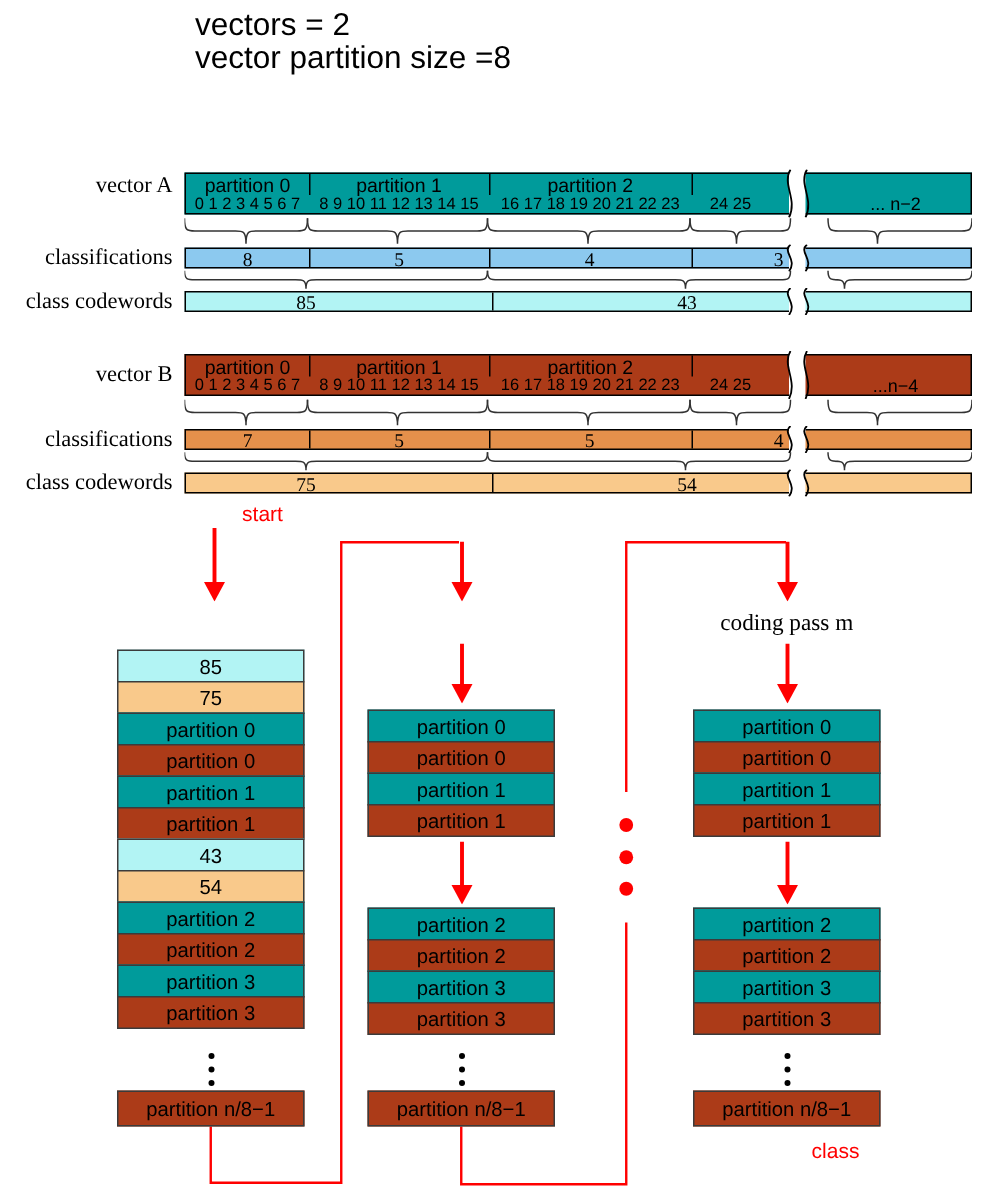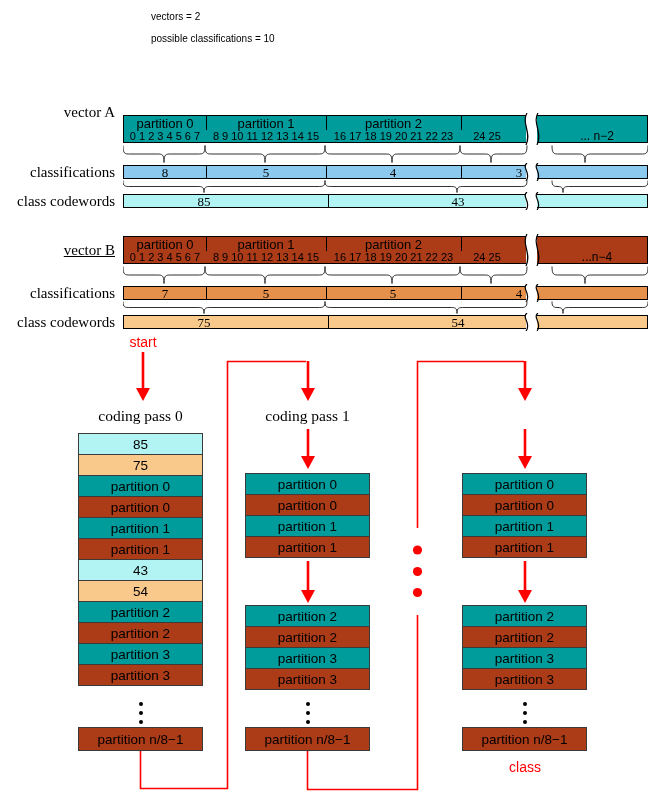--- a/index.html
+++ b/index.html
@@ -1,48 +1,48 @@
 <!DOCTYPE html>
 <html><head>
 <meta charset="utf-8">
 <style>
   html,body{margin:0;padding:0;background:#fff;}
   #canvas{position:relative;width:660px;height:802px;background:#fff;overflow:hidden;
           font-family:"Liberation Sans",sans-serif;color:#000;}
   .abs{position:absolute;}
-  .hdr-line{font-size:10px;line-height:22px;white-space:pre;margin-left:21px;}
+  .hdr-line{font-size:21px;line-height:22px;white-space:pre;}
   .side-label{width:115px;text-align:right;font-size:15px;font-family:"Liberation Serif",serif;}
   .bar{box-sizing:border-box;border:1px solid #000;}
   .vdiv{position:absolute;width:1px;background:#000;}
   .pt-label{position:absolute;top:0;height:14px;line-height:15px;text-align:center;font-size:13px;}
   .pt-nums{position:absolute;top:13px;height:14px;line-height:14px;text-align:center;font-size:11px;white-space:pre;}
   .thin-num{position:absolute;top:0;height:13px;line-height:13px;font-size:13px;
             font-family:"Liberation Serif",serif;transform:translateX(-50%);}
   .tail-num{position:absolute;right:5px;font-size:12px;}
   .flow-title{position:absolute;width:160px;text-align:center;font-size:15.5px;
               font-family:"Liberation Serif",serif;}
   .fbox{box-sizing:border-box;width:125px;height:22px;border:1px solid #3b3b3b;
         display:flex;align-items:center;justify-content:center;font-size:13.5px;}
   .fbox + .fbox{margin-top:-1px;}
   .tailbox{box-sizing:border-box;width:125px;height:24px;border:1px solid #3b3b3b;
         display:flex;align-items:center;justify-content:center;font-size:13.5px;}
-  .red-text{font-size:14px;transform:translateX(-50%);}
+  .red-text{font-size:14px;transform:translateX(-50%);margin-left:32px;}
   .bdot{width:4px;height:4px;border-radius:50%;background:#000;}
   svg{display:block;}
 </style>
 </head>
 <body>
 
 <div id="canvas">
   <div class="abs" style="left:130px;top:6px;">
     <div class="hdr-line">vectors = 2</div>
-    <div class="hdr-line">possible classifications = 10</div>
+    <div class="hdr-line">vector partition size =8</div>
   </div>
 
-<div class="side-label abs" style="left: 0px; top: 104px;">vector A</div>
+<div class="side-label abs" style="left: 0px; top: 116px;">vector A</div>
     <div class="bar abs" style="left: 123px; top: 115px; width: 525px; height: 28px; background: rgb(0, 155, 155);">
       <span class="pt-label" style="left: 0px; width: 82px;">partition 0</span>
       <span class="pt-nums" style="left: 0px; width: 82px;">0 1 2 3 4 5 6 7</span>
       <span class="vdiv" style="left: 82px; top: 0px; height: 14px;"></span>
       <span class="pt-label" style="left: 82px; width: 120px;">partition 1</span>
       <span class="pt-nums" style="left: 82px; width: 120px;">8 9 10 11 12 13 14 15</span>
       <span class="vdiv" style="left: 202px; top: 0px; height: 14px;"></span>
       <span class="pt-label" style="left: 202px; width: 135px;">partition 2</span>
       <span class="pt-nums" style="left: 202px; width: 135px;">16 17 18 19 20 21 22 23</span>
       <span class="vdiv" style="left: 337px; top: 0px; height: 14px;"></span>
@@ -85,21 +85,21 @@
     <div class="bar abs" style="left: 123px; top: 194px; width: 525px; height: 14px; background: rgb(178, 244, 244);">
       <span class="vdiv" style="left: 204px; top: 0px; height: 12px;"></span>
       <span class="thin-num" style="left: 80px;">85</span>
       <span class="thin-num" style="left: 334px;">43</span>
     </div>
     <svg width="26" height="18" style="position: absolute; left: 519px; top: 192px;">
       <rect x="7" y="0" width="11" height="18" fill="#fff"></rect>
       <path d="M8,0 C2,4.8999999999999995 13,9.799999999999999 7,18" stroke="#000" stroke-width="1.2" fill="none"></path>
       <path d="M19,0 C13,4.8999999999999995 24,9.799999999999999 18,18" stroke="#000" stroke-width="1.2" fill="none"></path>
     </svg>
-    <div class="side-label abs" style="left: 0px; top: 242px; text-decoration: underline;">vector B</div>
+    <div class="side-label abs" style="left: 0px; top: 242px;">vector B</div>
     <div class="bar abs" style="left: 123px; top: 236px; width: 525px; height: 28px; background: rgb(172, 59, 24);">
       <span class="pt-label" style="left: 0px; width: 82px;">partition 0</span>
       <span class="pt-nums" style="left: 0px; width: 82px;">0 1 2 3 4 5 6 7</span>
       <span class="vdiv" style="left: 82px; top: 0px; height: 14px;"></span>
       <span class="pt-label" style="left: 82px; width: 120px;">partition 1</span>
       <span class="pt-nums" style="left: 82px; width: 120px;">8 9 10 11 12 13 14 15</span>
       <span class="vdiv" style="left: 202px; top: 0px; height: 14px;"></span>
       <span class="pt-label" style="left: 202px; width: 135px;">partition 2</span>
       <span class="pt-nums" style="left: 202px; width: 135px;">16 17 18 19 20 21 22 23</span>
       <span class="vdiv" style="left: 337px; top: 0px; height: 14px;"></span>
@@ -144,22 +144,21 @@
       <span class="thin-num" style="left: 80px;">75</span>
       <span class="thin-num" style="left: 334px;">54</span>
     </div>
     <svg width="26" height="18" style="position: absolute; left: 519px; top: 313px;">
       <rect x="7" y="0" width="11" height="18" fill="#fff"></rect>
       <path d="M8,0 C2,4.8999999999999995 13,9.799999999999999 7,18" stroke="#000" stroke-width="1.2" fill="none"></path>
       <path d="M19,0 C13,4.8999999999999995 24,9.799999999999999 18,18" stroke="#000" stroke-width="1.2" fill="none"></path>
     </svg>
     <div class="red-text abs" style="left: 143px; top: 334px; color: rgb(255, 0, 0);">start</div>
     <div class="red-text abs" style="left: 525px; top: 759px; color: rgb(255, 0, 0);">class</div>
-    <div class="flow-title abs" style="left: 60.5px; top: 407px;">coding pass 0</div>
-    <div class="flow-title abs" style="left: 227.5px; top: 407px;">coding pass 1</div>
+    <div class="flow-title abs" style="left: 444.5px; top: 407px;">coding pass m</div>
     <svg width="660" height="802" style="position: absolute; left: 0px; top: 0px; z-index: 1;">
       <path d="M140.5,751 L140.5,788.5 L227.5,788.5 L227.5,361.5 L306,361.5" stroke="#FF0000" stroke-width="1.6" fill="none"></path>
       <path d="M307.5,751 L307.5,789.5 L417.5,789.5 L417.5,615" stroke="#FF0000" stroke-width="1.6" fill="none"></path>
       <path d="M417.5,528 L417.5,361.5 L524,361.5" stroke="#FF0000" stroke-width="1.6" fill="none"></path>
       <circle cx="417.5" cy="550" r="4.6" fill="#FF0000"></circle>
       <circle cx="417.5" cy="571.5" r="4.6" fill="#FF0000"></circle>
       <circle cx="417.5" cy="592.5" r="4.6" fill="#FF0000"></circle>
     </svg>
     <svg width="16" height="49" style="position: absolute; left: 135px; top: 352px; z-index: 3;">
       <path d="M8,0 L8,37" stroke="#FF0000" stroke-width="2.6" fill="none"></path>

